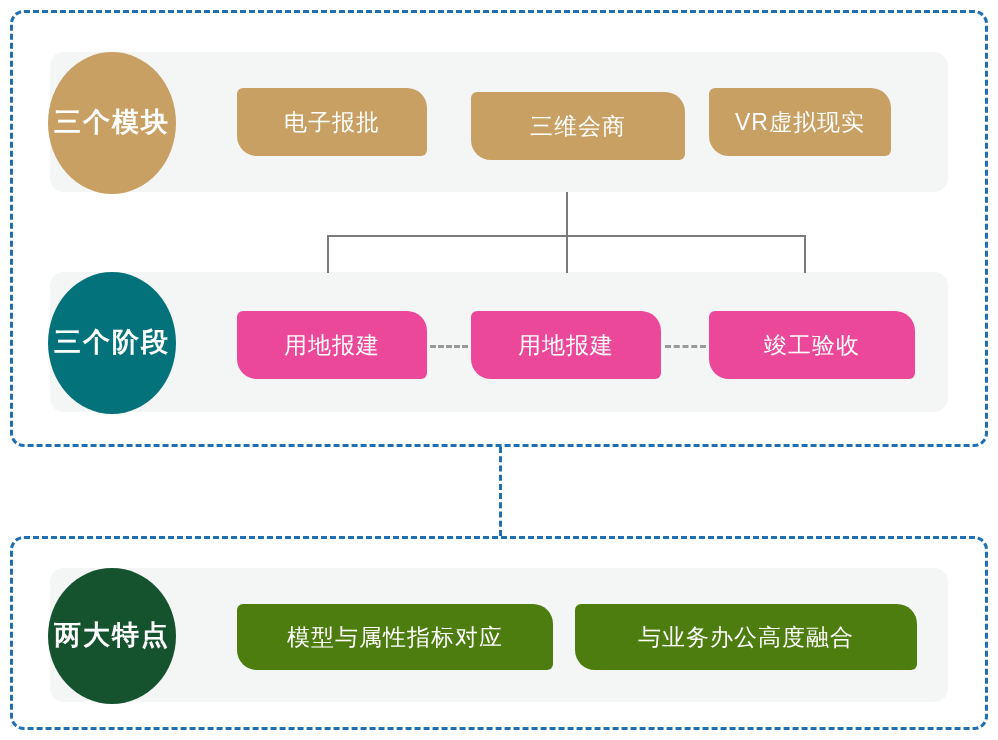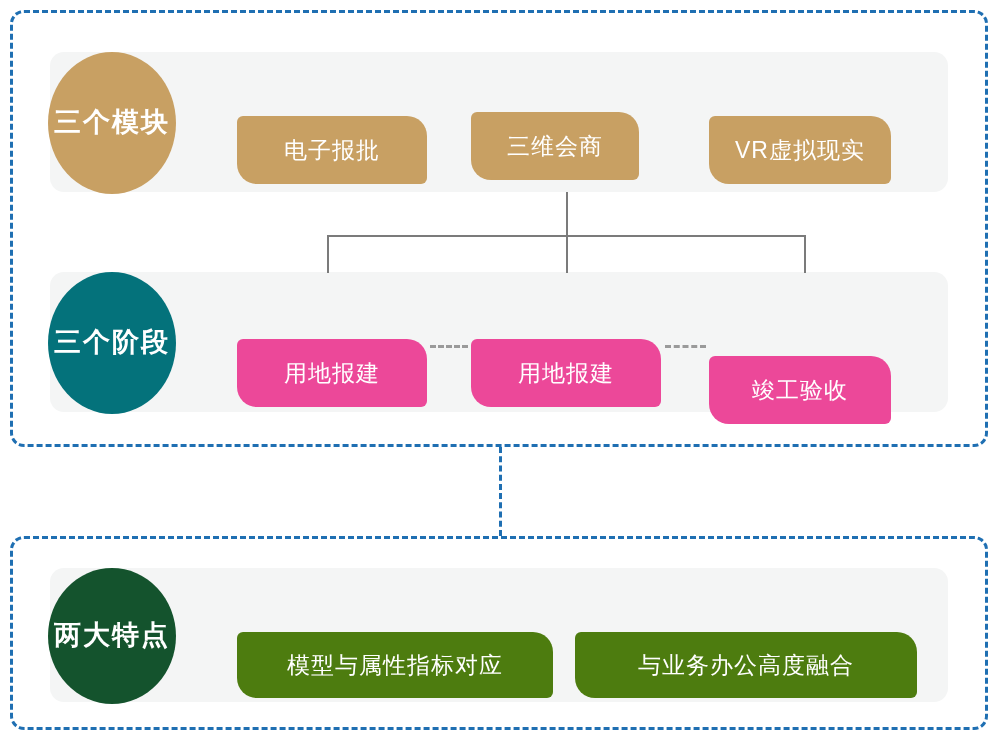--- a/index.html
+++ b/index.html
@@ -77,35 +77,34 @@
     position: absolute;
     display: flex;
     align-items: center;
     justify-content: center;
     color: #ffffff;
     font-size: 23px;
     letter-spacing: 1px;
     border-radius: 6px 20px 6px 20px;
     z-index: 2;
     white-space: nowrap;
-    margin-top: 28px;
   }
   .node.gold { background: #c8a063; }
   .node.teal { background: #ec4899; }
   .node.blue { background: #4d7c0f; }
 
   
   #node-m0 { left: 237px; top: 88px; width: 190px; height: 68px; }
-  #node-m1 { left: 471px; top: 84px; width: 168px; height: 68px; }
+  #node-m1 { left: 471px; top: 92px; width: 214px; height: 68px; }
   #node-m2 { left: 709px; top: 88px; width: 182px; height: 68px; }
 
   
   #node-s0 { left: 237px; top: 311px; width: 190px; height: 68px; }
   #node-s1 { left: 471px; top: 311px; width: 190px; height: 68px; }
-  #node-s2 { left: 709px; top: 328px; width: 182px; height: 68px; }
+  #node-s2 { left: 709px; top: 311px; width: 206px; height: 68px; }
 
   
   #node-f0 { left: 237px; top: 604px; width: 316px; height: 66px; }
   #node-f1 { left: 575px; top: 604px; width: 342px; height: 66px; text-align: right; }
 
   
   .conn-line { position: absolute; background: #7b7b7b; z-index: 1; }
   #conn-stem   { left: 566px; top: 192px; width: 2px;   height: 44px; }
   #conn-bar    { left: 327px; top: 235px; width: 479px; height: 2px;  }
   #conn-drop-l { left: 327px; top: 235px; width: 2px;   height: 38px; }

